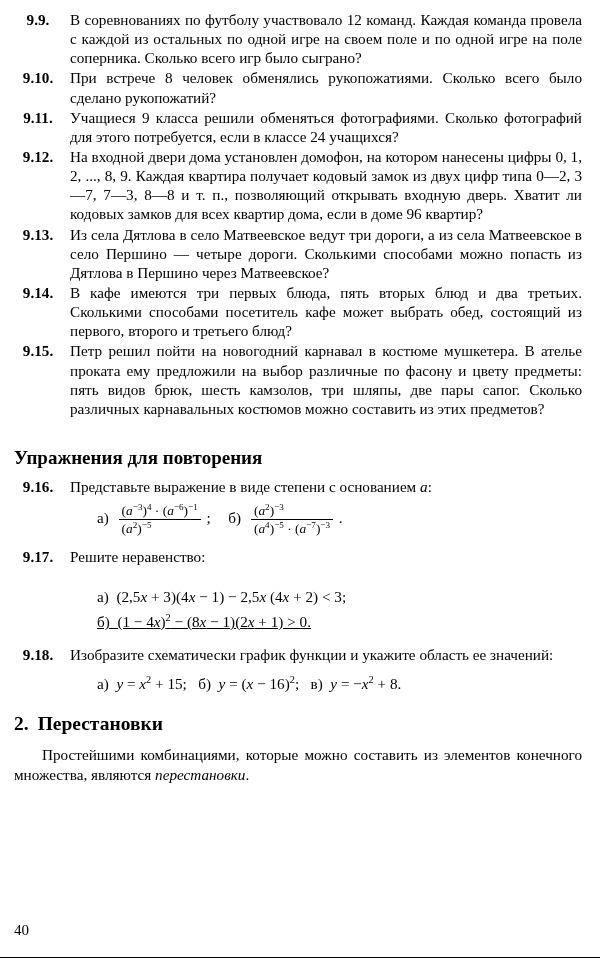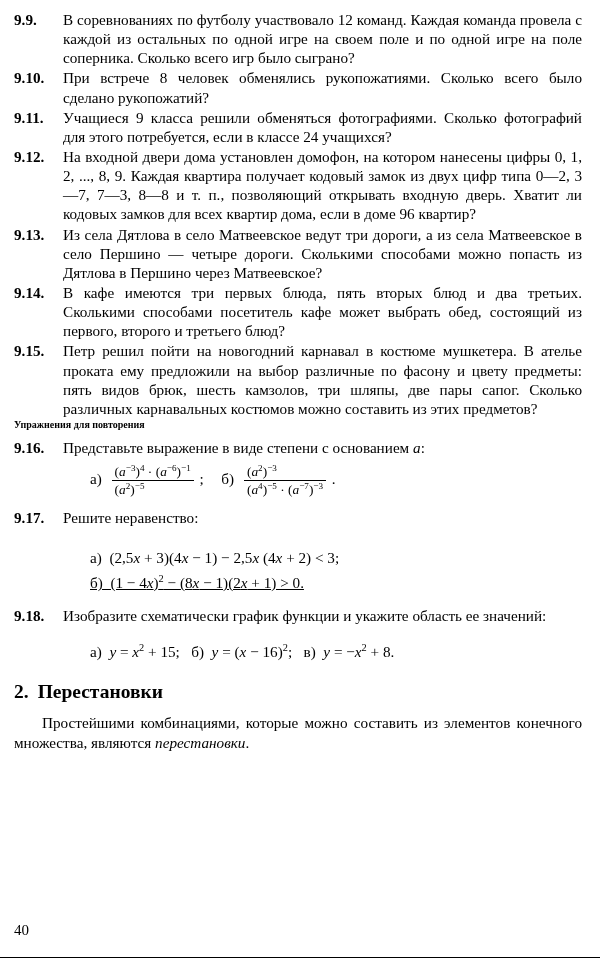--- a/index.html
+++ b/index.html
@@ -25,38 +25,38 @@
   .exercise {
     display: flex;
     align-items: flex-start;
     margin-bottom: 1px;
   }
   .num {
     font-weight: bold;
     font-size: 15.2px;
     width: 48px;
     min-width: 48px;
-    text-align: left;
-    padding-right: 1px;
+    text-align: center;
+    padding-right: 8px;
     padding-top: 0px;
     line-height: 1.26;
     white-space: nowrap;
   }
   .body {
     flex: 1;
     font-size: 15.2px;
     line-height: 1.26;
     text-align: justify;
     text-justify: inter-word;
     hyphens: manual;
   }
   .section-head {
     font-weight: bold;
-    font-size: 10px;
-    margin: 1px 0 8px 0;
+    font-size: 19px;
+    margin: 29px 0 8px 0;
   }
   .indent {
     padding-left: 27px;
   }
   .chapter {
     font-weight: bold;
     font-size: 19.5px;
     margin: 17px 0 10px 0;
   }
   .chapter .cnum {
@@ -201,21 +201,21 @@
       <div class="eqline indent" style="margin-top:2px;text-decoration:underline;">
         б)&nbsp;&nbsp;(1 − 4<i>x</i>)<sup>2</sup> − (8<i>x</i> − 1)(2<i>x</i> + 1) &gt; 0.
       </div>
     </div>
   </div>
 
   <div class="exercise" style="margin-top:11px;">
     <div class="num">9.18.</div>
     <div class="body">
       <span>Изобразите схематически график функции и укажите область ее значений:</span>
-      <div class="eqline indent" style="margin-top:16px;">
+      <div class="eqline indent" style="margin-top:9px;">
         <span class="nowrap">а)&nbsp;&nbsp;<i>y</i> = <i>x</i><sup>2</sup> + 15;</span>&nbsp;&nbsp;
         <span class="nowrap">б)&nbsp;&nbsp;<i>y</i> = (<i>x</i> − 16)<sup>2</sup>;</span>&nbsp;&nbsp;
         <span class="nowrap">в)&nbsp;&nbsp;<i>y</i> = −<i>x</i><sup>2</sup> + 8.</span>
       </div>
     </div>
   </div>
 
   <div class="chapter">
     <span class="cnum">2.</span><span>Перестановки</span>
   </div>

